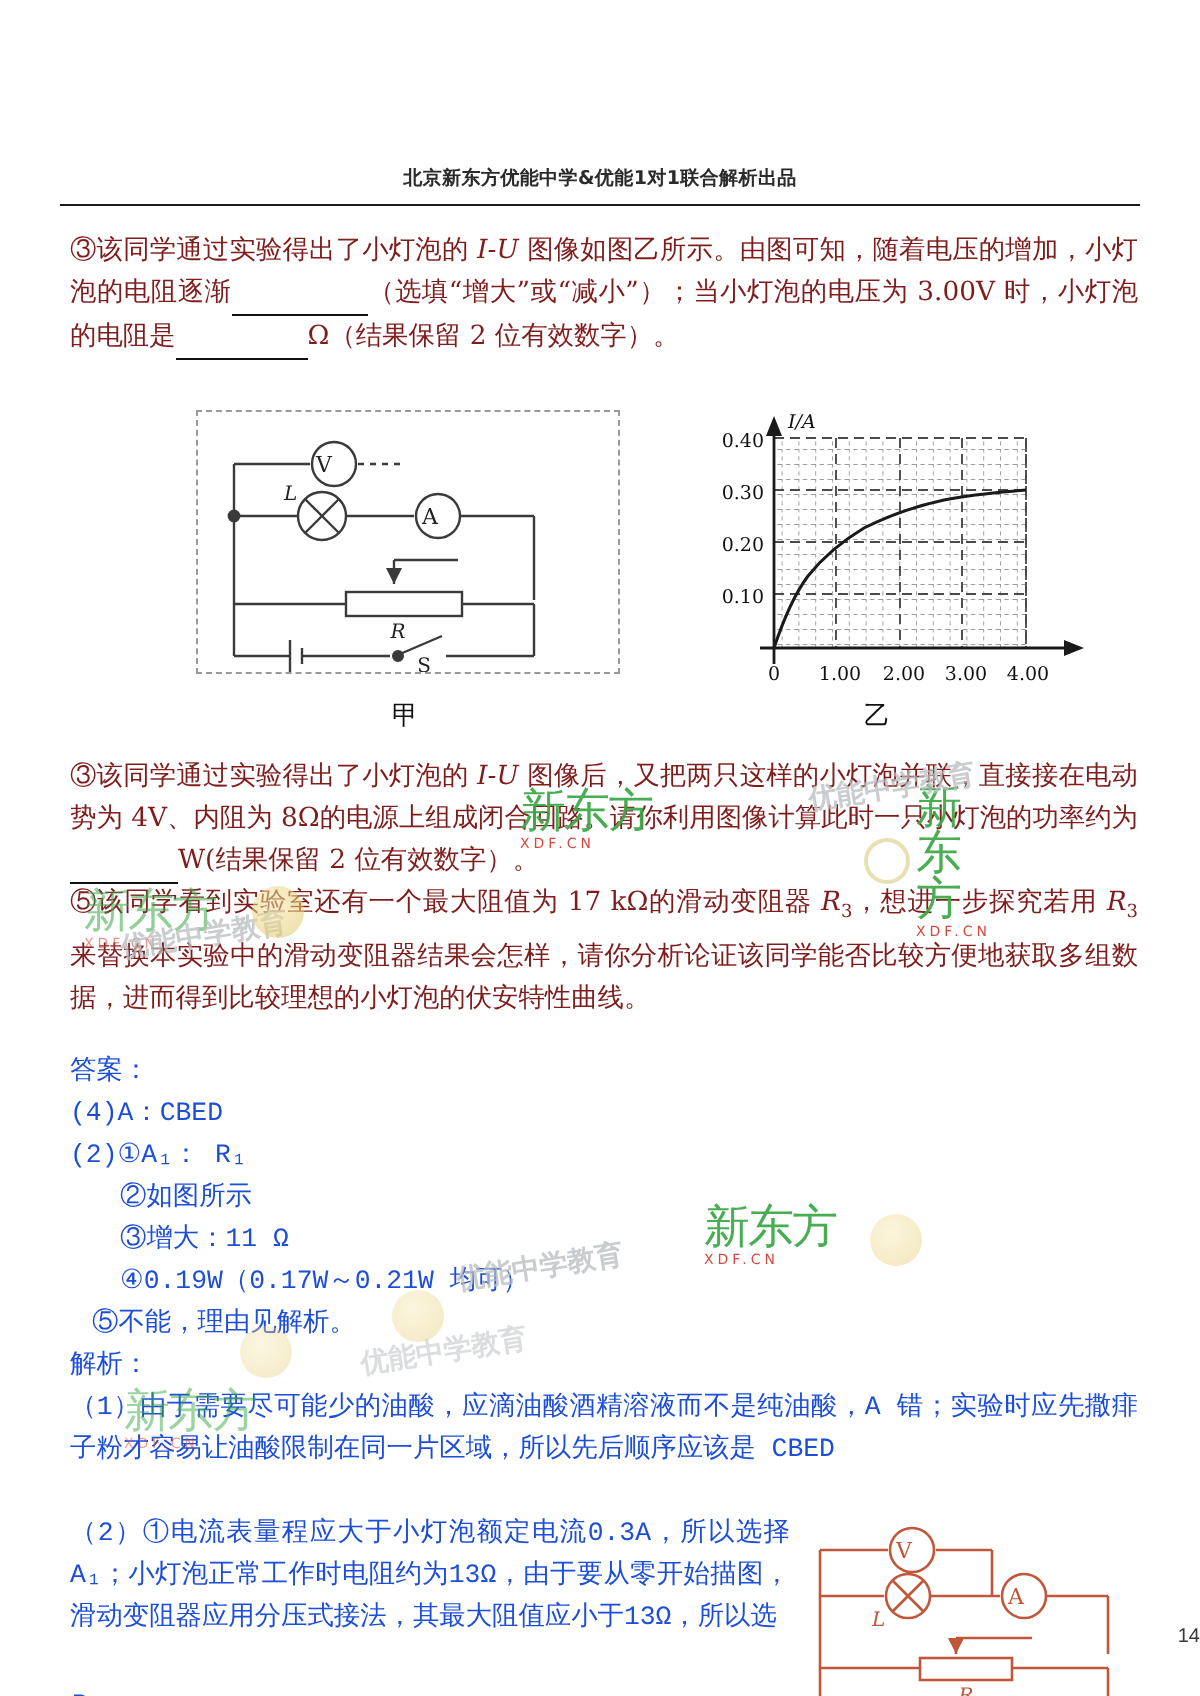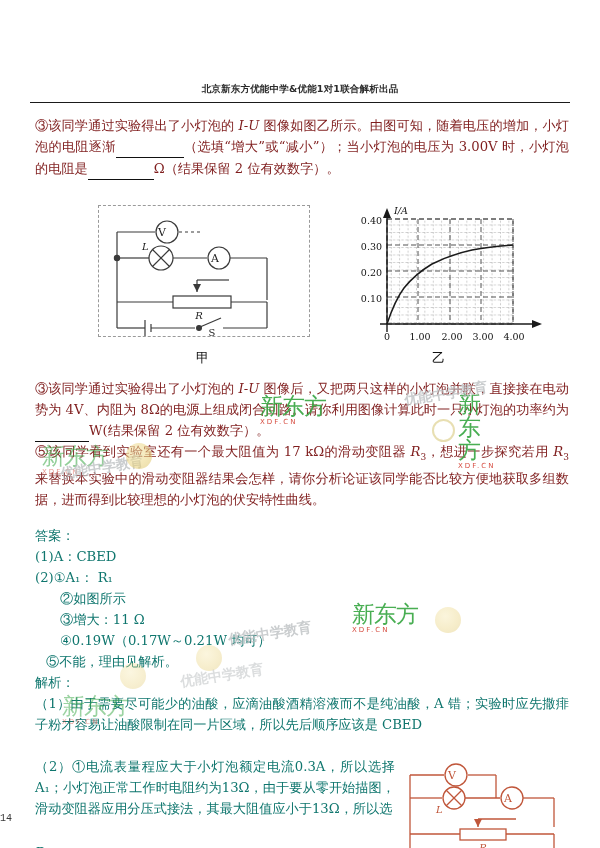--- a/index.html
+++ b/index.html
@@ -48,21 +48,22 @@
     position: absolute;
     left: 35px;
     width: 534px;
     font-size: 13.2px;
     line-height: 21px;
     color: #7f1d1d;
     text-align: justify;
     text-justify: inter-ideograph;
   }
   .red {
-    color: #0f766e;
+    color: #1d4ed8;
+    font-family: Liberation Mono, monospace;
   }
   .blank {
     display: inline-block;
     border-bottom: 1.1px solid #111;
     vertical-align: baseline;
   }
   .ital {
     font-style: italic;
   }
   .sub {
@@ -156,22 +157,22 @@
     width: 172px;
     height: 112px;
   }
 
   
   .page-no {
     position: absolute;
     top: 766px;
     left: 0;
     width: 600px;
-    text-align: left;
-    font-family: Liberation Mono, monospace;
+    text-align: right;
+    font-family: Liberation Sans, sans-serif;
     font-size: 10px;
     color: #3a3a3a;
   }
 </style>
 </head>
 <body>
 
 <div class="page">
 
   <div class="header">北京新东方优能中学&amp;优能1对1联合解析出品</div>
@@ -289,21 +290,21 @@
 
   <div class="body-text" style="top:331px;">
     <span>③该同学通过实验得出了小灯泡的 </span><span class="ital">I-U</span><span> 图像后，又把两只这样的小灯泡并联，直接接在电动势为 4V、内阻为 8Ω的电源上组成闭合回路。请你利用图像计算此时一只小灯泡的功率约为</span><span class="blank" style="width:54px;">&nbsp;</span><span>W(结果保留 2 位有效数字）。</span>
   </div>
 
   <div class="body-text" style="top:394px;">
     <span>⑤该同学看到实验室还有一个最大阻值为 17 kΩ的滑动变阻器 </span><span class="ital">R</span><span class="sub">3</span><span>，想进一步探究若用 </span><span class="ital">R</span><span class="sub">3</span><span> 来替换本实验中的滑动变阻器结果会怎样，请你分析论证该同学能否比较方便地获取多组数据，进而得到比较理想的小灯泡的伏安特性曲线。</span>
   </div>
 
   <div class="body-text red" style="top:478px;">答案：</div>
-  <div class="body-text red" style="top:499px;">(1)A：CBED</div>
+  <div class="body-text red" style="top:499px;">(4)A：CBED</div>
   <div class="body-text red" style="top:520px;">(2)①A₁：  R₁</div>
   <div class="body-text red" style="top:541px; left:60px; width:509px;">②如图所示</div>
   <div class="body-text red" style="top:562px; left:60px; width:509px;">③增大：11 Ω</div>
   <div class="body-text red" style="top:583px; left:60px; width:509px;">④0.19W（0.17W～0.21W 均可）</div>
   <div class="body-text red" style="top:604px; left:46px; width:509px;">⑤不能，理由见解析。</div>
 
   <div class="body-text red" style="top:625px;">解析：</div>
   <div class="body-text red" style="top:646px;">（1）由于需要尽可能少的油酸，应滴油酸酒精溶液而不是纯油酸，A 错；实验时应先撒痱子粉才容易让油酸限制在同一片区域，所以先后顺序应该是 CBED</div>
   <div class="body-text red" style="top:709px; width:360px;">
     <span>（2）①电流表量程应大于小灯泡额定电流0.3A，所以选择A₁；小灯泡正常工作时电阻约为13Ω，由于要从零开始描图，滑动变阻器应用分压式接法，其最大阻值应小于13Ω，所以选</span>

